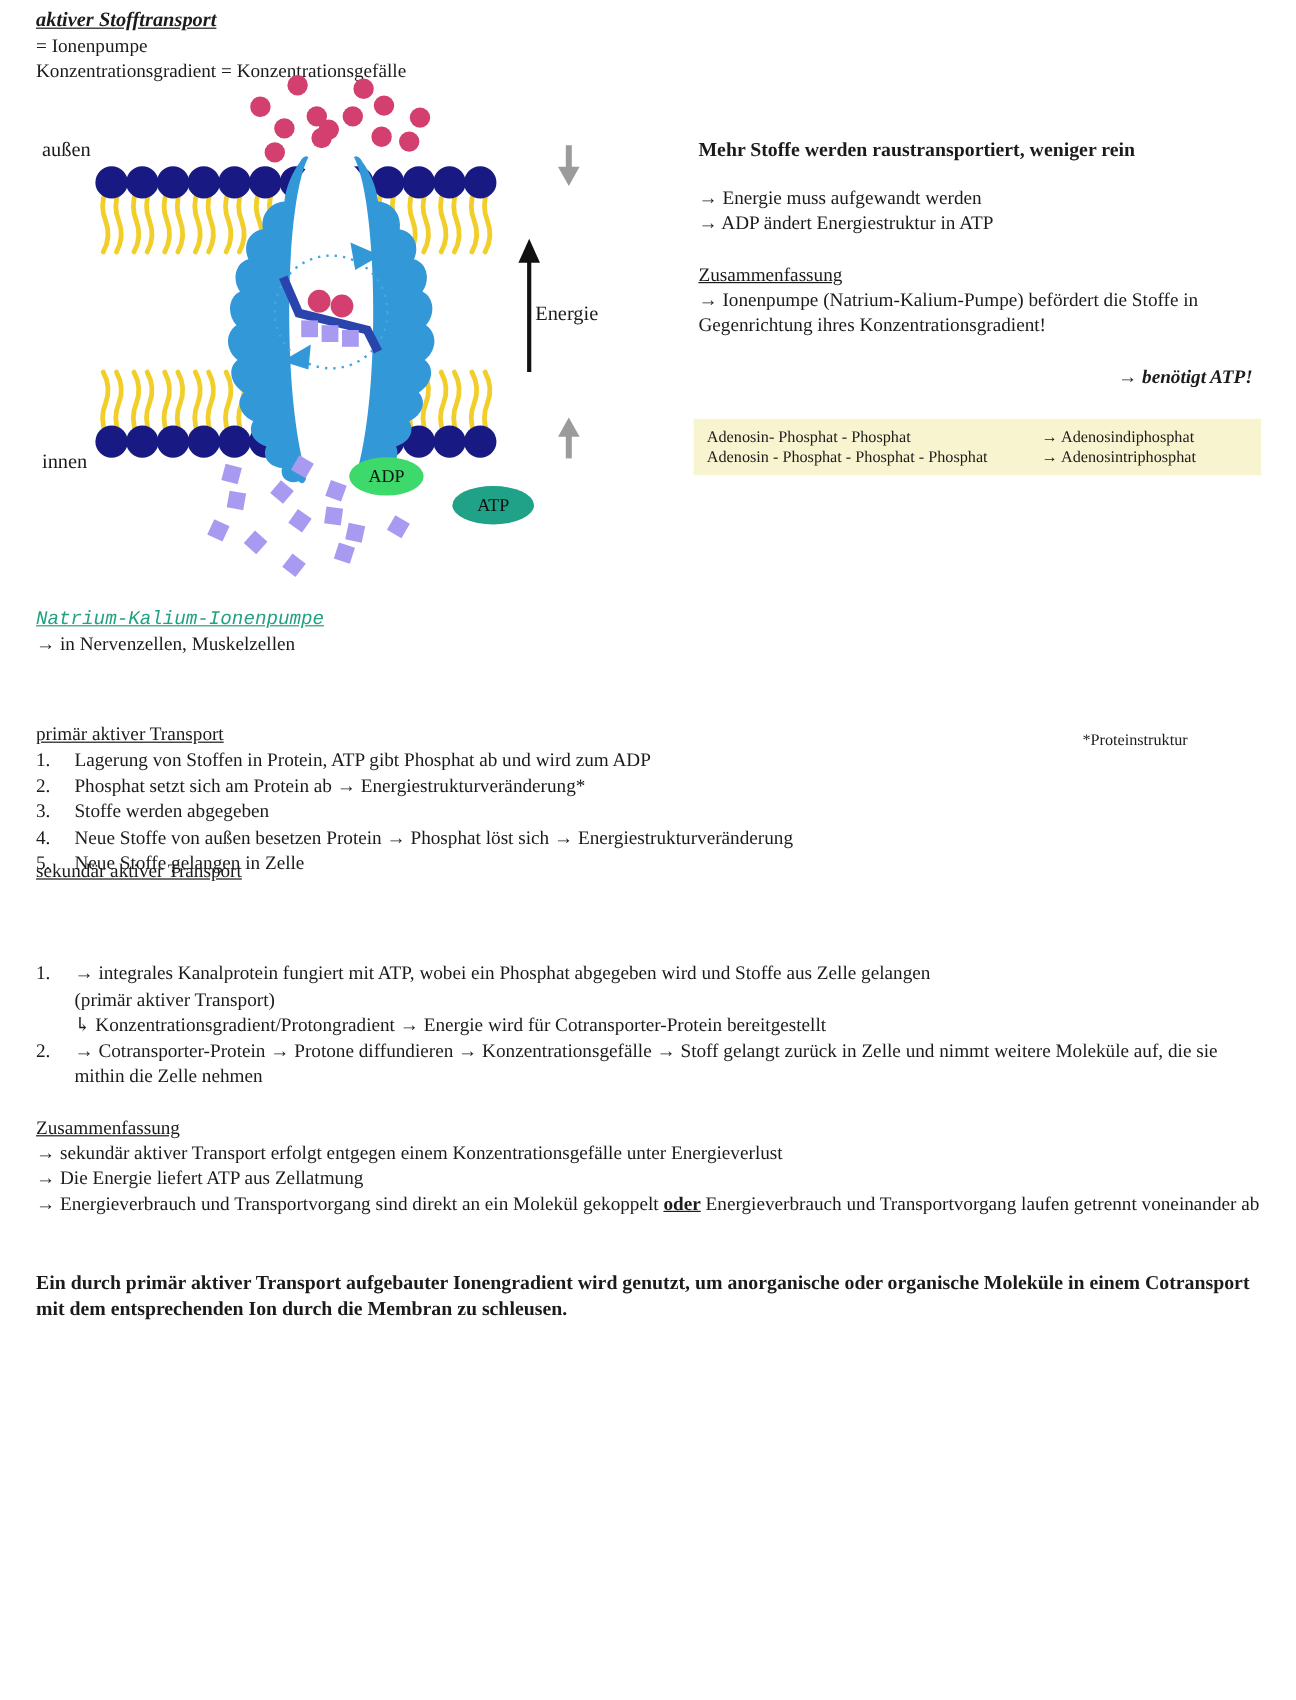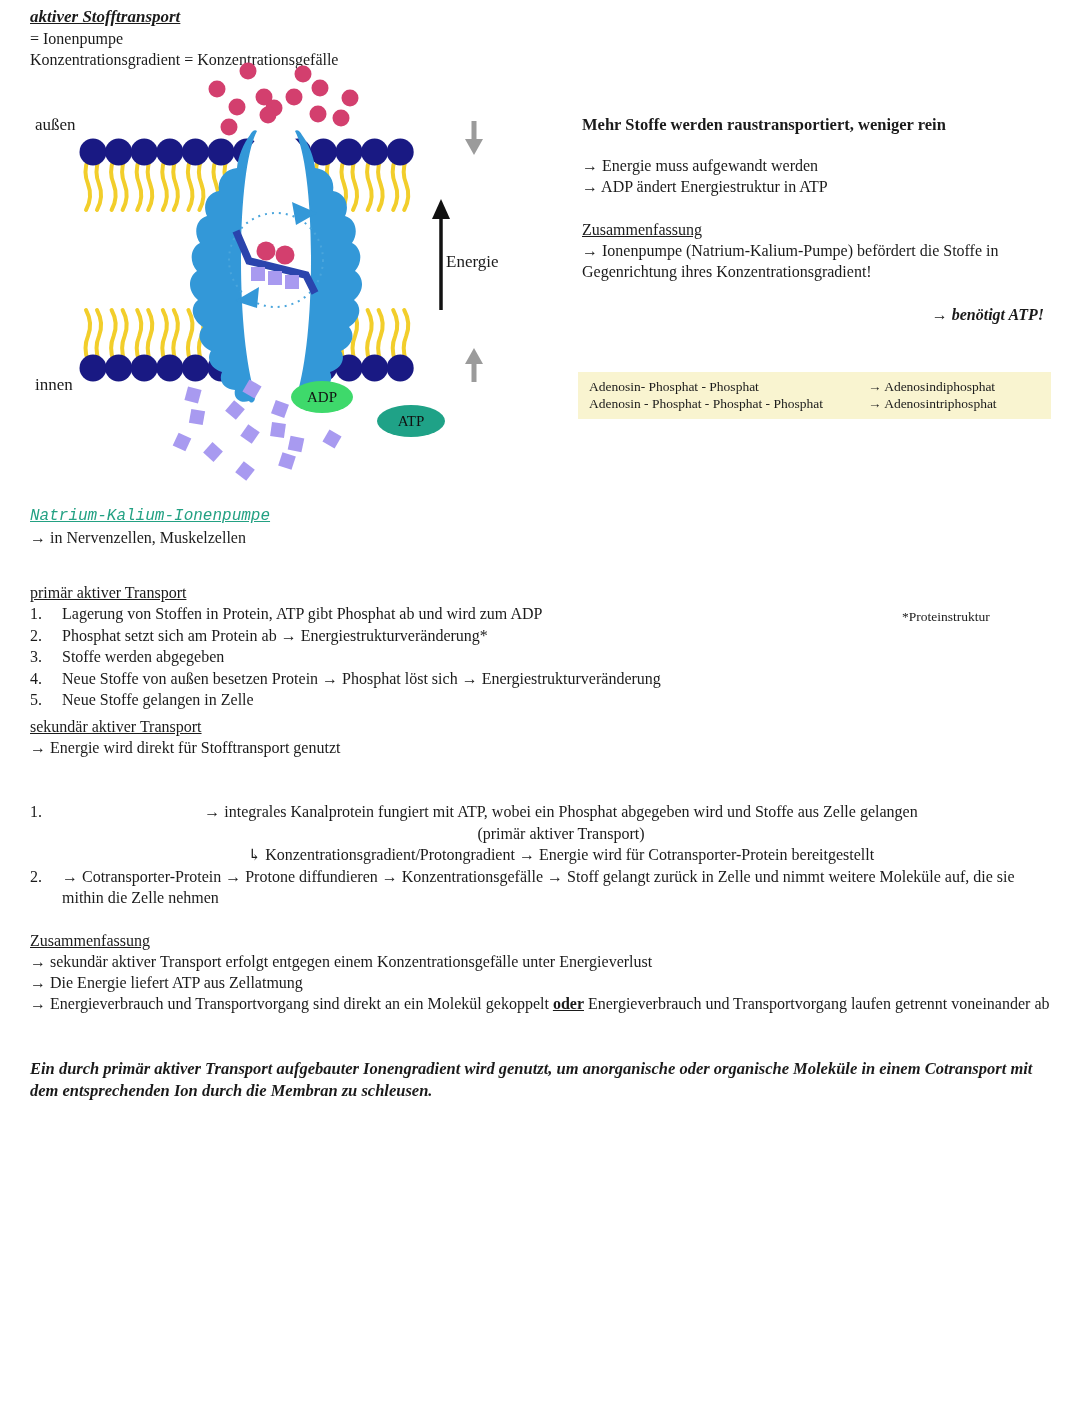--- a/index.html
+++ b/index.html
@@ -14,34 +14,34 @@
   .b{font-weight:bold;}
   .i{font-style:italic;text-align:right;}
   
   .doc-title{font-size:17px;font-weight:bold;font-style:italic;text-decoration:underline;line-height:22px;}
   
   .right-col{left:582px;top:114px;width:462px;}
   .right-col .heading{font-size:16.5px;font-weight:bold;line-height:21px;}
   .right-col .gap{height:20px;}
   .right-col .gap-sm{height:22px;}
   
-  .atp-box{left:578px;top:349px;width:473px;background:var(--box_yellow);padding:6px 11px 7px 11px;font-size:13.5px;line-height:17px;margin-top:23px;}
+  .atp-box{left:578px;top:349px;width:473px;background:var(--box_yellow);padding:6px 11px 7px 11px;font-size:13.5px;line-height:17px;}
   .atp-row{display:flex;}
   .atp-row .l{flex:1;}
   .atp-row .r{width:172px;flex:none;}
   
   .nak-link{color:var(--link_teal);font-style:italic;text-decoration:underline;font-size:16px;line-height:21px;display:inline-block;font-family:Liberation Mono, monospace;}
   
   .li{display:flex;font-size:16px;line-height:21.5px;}
   .num{width:32px;flex:none;}
   .litext{flex:1;}
-  .block{display:block;text-align:center;}
+  .block{display:block;}
   .hang{padding-left:16px;text-indent:-16px;}
   .small-note{font-size:13.5px;text-align:right;}
-  .final{font-size:16.5px;font-weight:bold;line-height:22px;width:1020px;font-style:italic;}
+  .final{font-size:16.5px;font-weight:bold;line-height:22px;width:1020px;}
   
   .head{fill:var(--membrane_head);}
   .tail{stroke:var(--membrane_tail);stroke-width:4;fill:none;stroke-linecap:round;}
   .blob{fill:var(--pump);}
   .dotc{fill:none;stroke:var(--pump_accent);stroke-width:2;stroke-dasharray:2 5;}
   .rot-arrow{fill:var(--pump);}
   .carrier{stroke:var(--carrier);stroke-width:7.5;fill:none;stroke-linejoin:miter;}
   .ion{fill:var(--ion_pink);}
   .mol{fill:var(--molecule_purple);}
   .svg-label{font-size:17px;fill:var(--text);font-family:"Liberation Serif","DejaVu Serif",serif;}
@@ -245,21 +245,21 @@
       <span class="l">Adenosin - Phosphat - Phosphat - Phosphat</span>
       <span class="r">→ Adenosintriphosphat</span>
     </div>
   </div>
 
   <div class="abs" style="left:30px;top:506px;">
     <span class="nak-link">Natrium-Kalium-Ionenpumpe</span>
     <div class="line">→ in Nervenzellen, Muskelzellen</div>
   </div>
 
-  <div class="abs" style="left:30px;top:582px;width:1020px;">
+  <div class="abs" style="left:30px;top:602px;width:1020px;">
     <div class="line u">primär aktiver Transport</div>
     <div class="li">
         <span class="num">1.</span>
         <span class="litext">Lagerung von Stoffen in Protein, ATP gibt Phosphat ab und wird zum ADP</span>
       </div>
     <div class="li">
         <span class="num">2.</span>
         <span class="litext">Phosphat setzt sich am Protein ab → Energiestrukturveränderung*</span>
       </div>
     <div class="li">
@@ -273,21 +273,20 @@
     <div class="li">
         <span class="num">5.</span>
         <span class="litext">Neue Stoffe gelangen in Zelle</span>
       </div>
   </div>
 
   <div class="abs small-note" style="left:902px;top:609px;">*Proteinstruktur</div>
 
   <div class="abs" style="left:30px;top:716px;">
     <div class="line u">sekundär aktiver Transport</div>
-    <div class="line">→ Energie wird direkt für Stofftransport genutzt</div>
   </div>
 
   <div class="abs" style="left:30px;top:801px;width:1030px;">
     <div class="li">
       <span class="num">1.</span>
       <span class="litext">
         <span class="block">→ integrales Kanalprotein fungiert mit ATP, wobei ein Phosphat abgegeben wird und Stoffe aus Zelle gelangen</span>
         <span class="block">(primär aktiver Transport)</span>
         <span class="block">↳ Konzentrationsgradient/Protongradient → Energie wird für Cotransporter-Protein bereitgestellt</span>
       </span>

